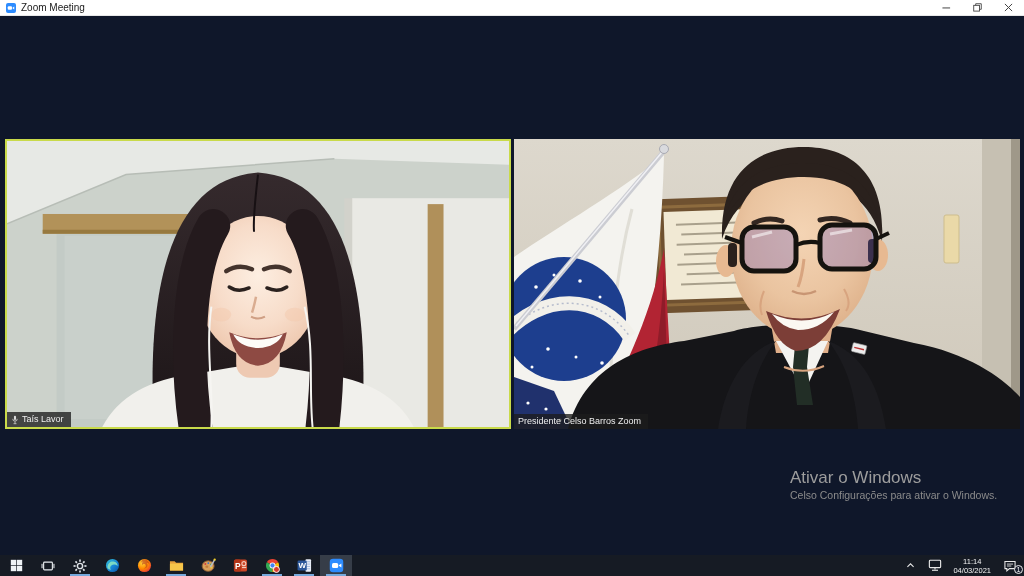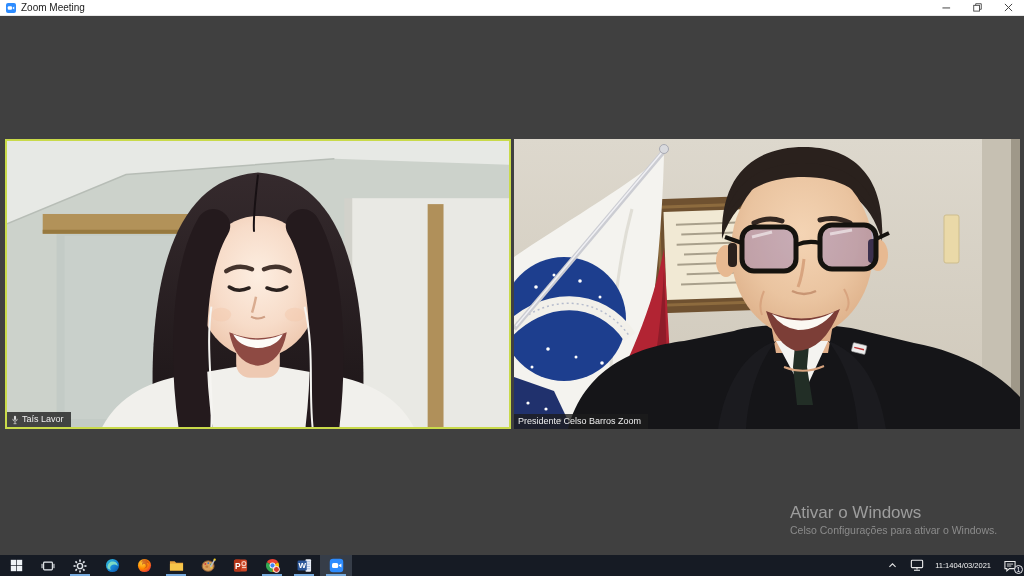--- a/index.html
+++ b/index.html
@@ -8,41 +8,41 @@
 
   
   .titlebar{position:absolute;top:0;left:0;right:0;height:16px;background:#ffffff;display:flex;align-items:center;z-index:9;border-bottom:1px solid #e8e8e8}
   .app-icon{width:10px;height:10px;margin:0 5px 0 6px;border-radius:2px;background:#2d8cff;display:flex;align-items:center;justify-content:center;flex:0 0 auto}
   .title-text{font-size:10px;color:#1a1a1a;white-space:nowrap}
   .win-controls{margin-left:auto;display:flex;height:100%}
   .win-btn{width:31px;height:100%;display:flex;align-items:center;justify-content:center}
   .win-btn svg{display:block}
 
   
-  .stage{position:absolute;top:16px;left:0;right:0;bottom:21px;background:#404040;z-index:1}
+  .stage{position:absolute;top:16px;left:0;right:0;bottom:21px;background:#0f172a;z-index:1}
   .tile{position:absolute;top:123px;width:506px;height:290px;background:#1c1c1c;overflow:hidden}
   .tile.left{left:5px;border:2px solid #c9da4a}
   .tile.right{left:514px}
   .scene{position:absolute;left:0;top:0;width:100%;height:100%;display:block}
   .nameplate{position:absolute;left:0;bottom:0;background:rgba(28,28,28,.78);color:#ededed;font-size:9px;line-height:15px;padding:0 7px 0 4px;display:flex;align-items:center;gap:3px;white-space:nowrap;z-index:2}
 
   
-  .watermark{position:absolute;left:790px;top:487px;color:#9d9d9d;z-index:2}
+  .watermark{position:absolute;left:790px;top:452px;color:#9d9d9d;z-index:2}
   .watermark .l1{font-size:17px;line-height:20px;color:#9d9d9d}
   .watermark .l2{font-size:10.5px;line-height:14px;color:#8b8b8b}
 
   
   .taskbar{position:absolute;left:0;right:0;bottom:0;height:21px;background:#161b24;display:flex;align-items:stretch;z-index:10}
   .tb-slot{width:32px;display:flex;align-items:center;justify-content:center;position:relative;flex:0 0 auto}
   .tb-slot.active{background:rgba(130,142,156,.30)}
   .tb-underline{position:absolute;bottom:0;left:6px;right:6px;height:2px;background:#76a9dc}
   .tb-slot svg{display:block}
   .tray{margin-left:auto;display:flex;align-items:center;height:100%}
   .tray-btn{height:100%;display:flex;align-items:center;justify-content:center;position:relative}
-  .clock{font-size:7.5px;color:#f4f4f4;text-align:center;line-height:9px;padding:0 5px;display:flex;flex-direction:row;justify-content:center}
+  .clock{font-size:7.5px;color:#f4f4f4;text-align:center;line-height:9px;padding:0 5px;display:flex;flex-direction:column;justify-content:center}
   .badge{position:absolute;right:1px;bottom:2px;min-width:9px;height:9px;border-radius:5px;background:#1b2030;border:1px solid #e9e9e9;color:#fff;font-size:6.5px;line-height:7px;text-align:center;padding:0 1px}
 </style>
 </head>
 <body>
 
 <div class="titlebar">
   <span class="app-icon">
     <svg width="8" height="8" viewBox="0 0 16 16">
         <rect x="1.5" y="4.5" width="8.5" height="7" rx="2" fill="#fff"></rect>
         <path d="M10.5 8 L14.5 5.2 V10.8 Z" fill="#fff"></path>

